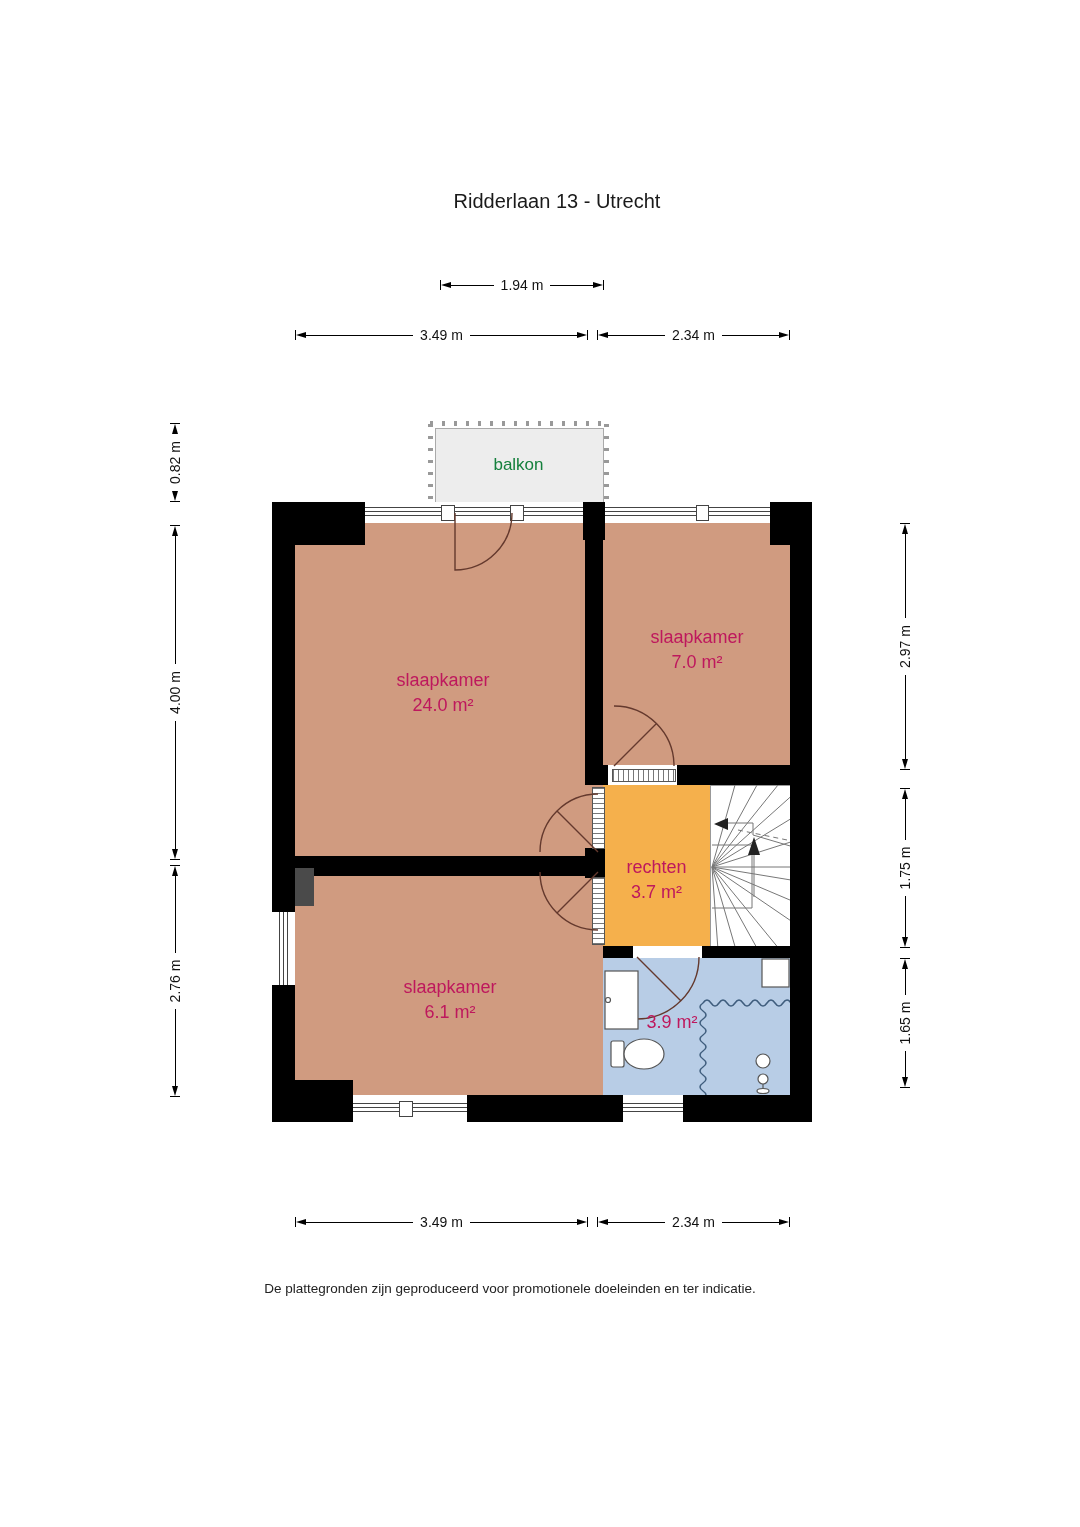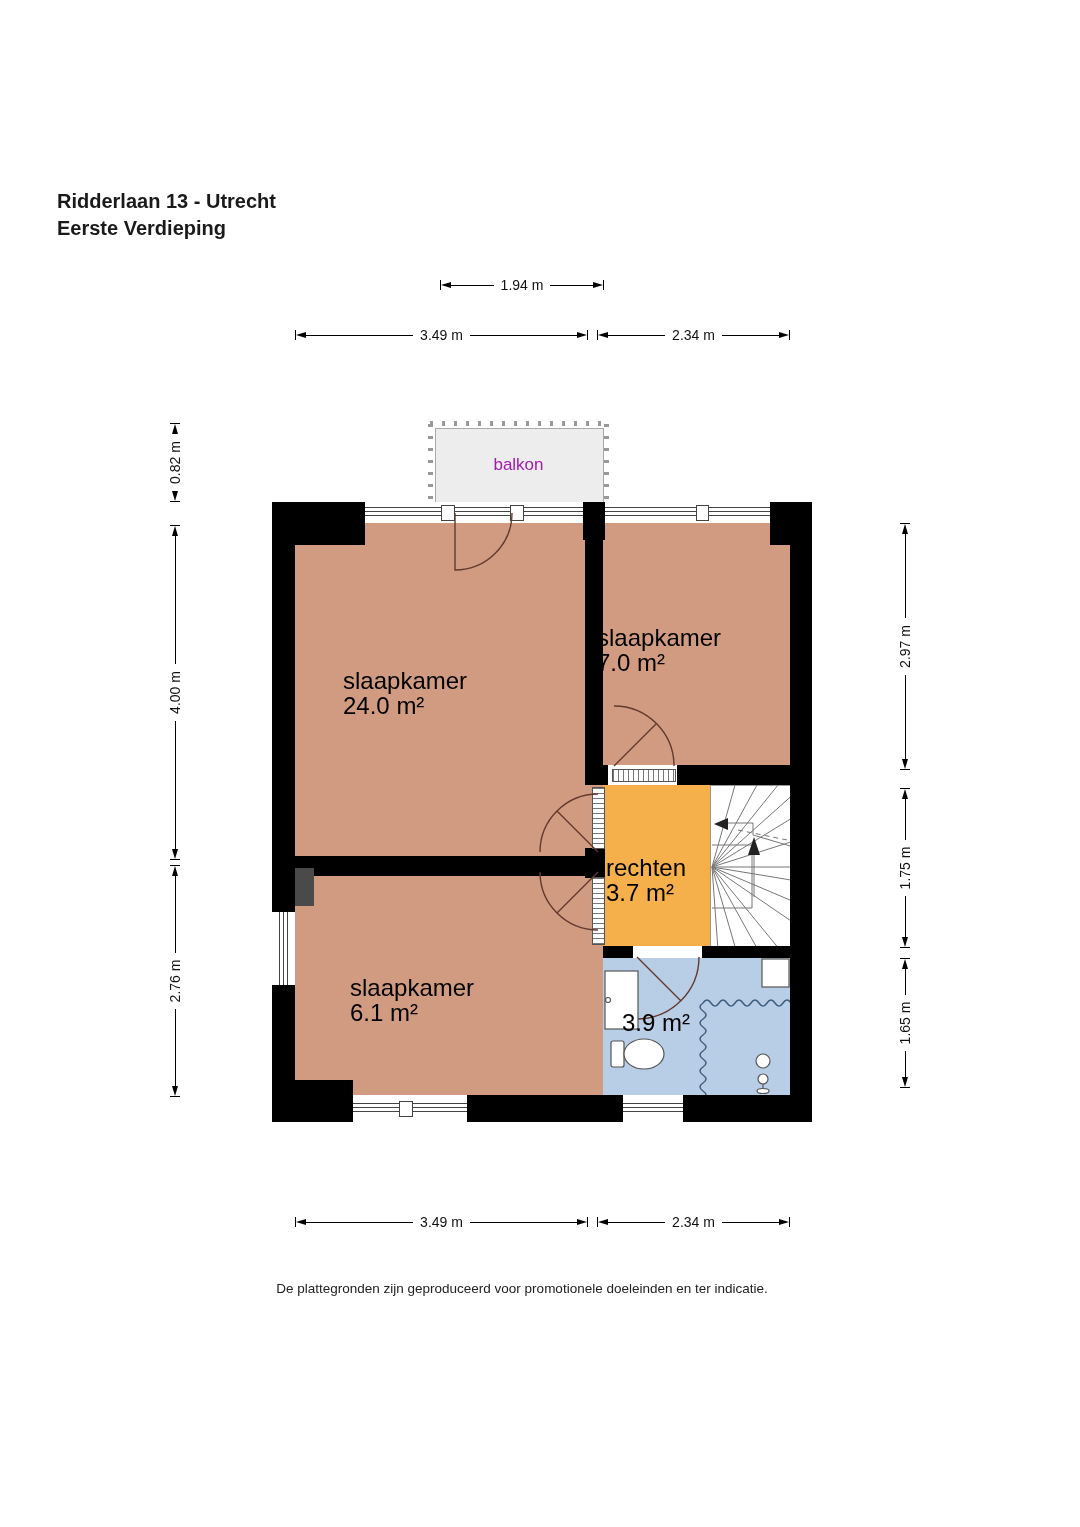--- a/index.html
+++ b/index.html
@@ -1,23 +1,23 @@
 <!DOCTYPE html>
 <html><head>
 <meta charset="utf-8">
 <style>
   html,body{margin:0;padding:0;background:#fff;}
   .page{position:relative;width:1080px;height:1527px;background:#fff;overflow:hidden;
         font-family:"Liberation Sans",sans-serif;color:#1a1a1a;}
   .abs{position:absolute;}
   
-  .title{left:57px;top:188px;width:1000px;text-align:left;font-size:20px;font-weight:bold;line-height:27px;}
-  .footer{left:0;top:1278px;width:1020px;text-align:center;font-size:13.5px;line-height:22px;color:#222;padding-left:12px;}
-  .room-label{text-align:left;font-size:24px;line-height:25px;color:#000000;}
-  .balkon-label{left:435px;top:455px;width:167px;text-align:center;font-size:17px;color:#a21caf;}
+  .title{left:57px;top:188px;width:1000px;text-align:center;font-size:20px;font-weight:normal;line-height:27px;}
+  .footer{left:0;top:1278px;width:1020px;text-align:center;font-size:13.5px;line-height:22px;color:#222;}
+  .room-label{text-align:center;font-size:18px;line-height:25px;color:#be185d;}
+  .balkon-label{left:435px;top:455px;width:167px;text-align:center;font-size:17px;color:#15803d;}
   
   .room{position:absolute;}
   .fill-tan{background:#d09b80;}
   .fill-orange{background:#f5b04c;}
   .fill-blue{background:#b8cde6;}
   .balkon{background:#ededed;border:1px solid #aaa;}
   .rail-h{background:repeating-linear-gradient(90deg,#999 0 3px,transparent 3px 12px);height:5px;}
   .rail-v{background:repeating-linear-gradient(180deg,#999 0 3px,transparent 3px 12px);width:5px;}
   
   .wall{position:absolute;background:#000;}
@@ -40,21 +40,20 @@
   .dim .ah-r{width:0;height:0;border-left:10px solid #000;border-top:3.5px solid transparent;border-bottom:3.5px solid transparent;flex:0 0 auto;}
   .dim .dim-label{padding:0 7px;font-size:14px;white-space:nowrap;color:#111;}
 </style>
 </head>
 <body>
 
 <div class="page">
 
   <div class="abs title">
     <div>Ridderlaan 13 - Utrecht</div>
-    <div>Eerste Verdieping</div>
   </div>
 
   <div class="dim" style="left:440px;top:278px;width:164px;text-align:right;">
     <span class="tick"></span>
       <span class="ah-l"></span>
       <span class="line"></span>
     <span class="dim-label">1.94 m</span>
     <span class="line"></span>
       <span class="ah-r"></span>
       <span class="tick"></span>

